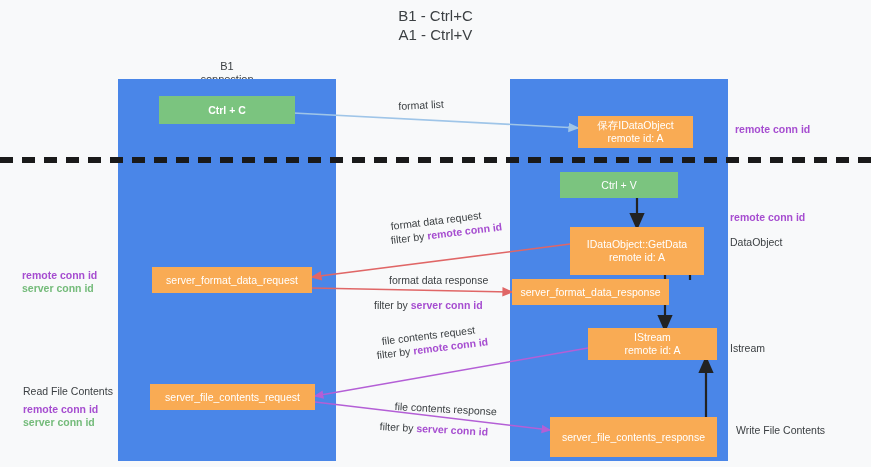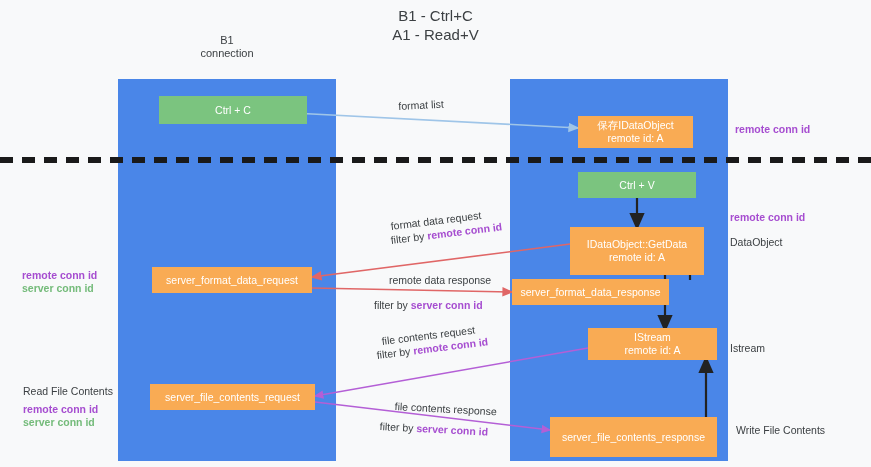--- a/index.html
+++ b/index.html
@@ -36,23 +36,23 @@
 
   .dashline{position:absolute;left:0;top:157px;width:871px;height:6px;
      background-image:repeating-linear-gradient(to right,#1a1a1a 0px,#1a1a1a 13px,rgba(0,0,0,0) 13px,rgba(0,0,0,0) 22px);}
 </style>
 </head>
 <body>
 
 <div id="stage">
 
   <div class="title">B1 - Ctrl+C
-A1 - Read+V</div>
+A1 - Ctrl+V</div>
 
-  <div class="colhdr" style="left:118px;top:34px;width:218px;">
+  <div class="colhdr" style="left:118px;top:60px;width:218px;">
     <div>B1</div>
     <div>connection</div>
   </div>
 
   <div class="lane" style="left:118px;top:79px;width:218px;height:382px;"></div>
   <div class="lane" style="left:510px;top:79px;width:218px;height:382px;"></div>
 
   <svg class="overlay" viewBox="0 0 871 467">
     <defs>
       <marker id="ah-blue" markerWidth="7" markerHeight="7" refX="6" refY="3" orient="auto">
@@ -83,30 +83,30 @@
 
     <path d="M588,348 L315,396" stroke="#b45fd6" stroke-width="1.4" fill="none" marker-end="url(#ah-mag)"></path>
 
     <path d="M315,402 L550,430" stroke="#b45fd6" stroke-width="1.4" fill="none" marker-end="url(#ah-mag)"></path>
 
     <path d="M706,418 L706,360" stroke="#222222" stroke-width="2.2" fill="none" marker-end="url(#ah-blk)"></path>
   </svg>
 
   <div class="dashline"></div>
 
-  <div class="nodebox green" style="left:159px;top:96px;width:148px;height:28px;">
+  <div class="nodebox green" style="left:159px;top:96px;width:136px;height:28px;font-weight:bold;">
     <span class="l1">Ctrl + C</span>
   </div>
 
   <div class="nodebox orange" style="left:578px;top:116px;width:115px;height:32px;">
     <span class="l1">保存IDataObject</span>
     <span class="l2">remote id: A</span>
   </div>
 
-  <div class="nodebox green" style="left:578px;top:172px;width:118px;height:26px;">
+  <div class="nodebox green" style="left:560px;top:172px;width:118px;height:26px;">
     <span class="l1">Ctrl + V</span>
   </div>
 
   <div class="nodebox orange" style="left:570px;top:227px;width:134px;height:48px;">
     <span class="l1">IDataObject::GetData</span>
     <span class="l2">remote id: A</span>
   </div>
 
   <div class="nodebox orange" style="left:512px;top:279px;width:157px;height:26px;">
     <span class="l1">server_format_data_response</span>
@@ -134,21 +134,21 @@
   </div>
 
   <div class="edgelabel" style="left:390px;top:220px;transform:rotate(-7deg);">
     <span>format data request</span>
   </div>
   <div class="edgelabel" style="left:390px;top:234px;transform:rotate(-7deg);">
     <span>filter by </span><span class="p">remote conn id</span>
   </div>
 
   <div class="edgelabel" style="left:389px;top:274px;">
-    <span>remote data response</span>
+    <span>format data response</span>
   </div>
   <div class="edgelabel" style="left:374px;top:299px;">
     <span>filter by </span><span class="p">server conn id</span>
   </div>
 
   <div class="edgelabel" style="left:381px;top:335px;transform:rotate(-7deg);">
     <span>file contents request</span>
   </div>
   <div class="edgelabel" style="left:376px;top:349px;transform:rotate(-7deg);">
     <span>filter by </span><span class="p">remote conn id</span>

